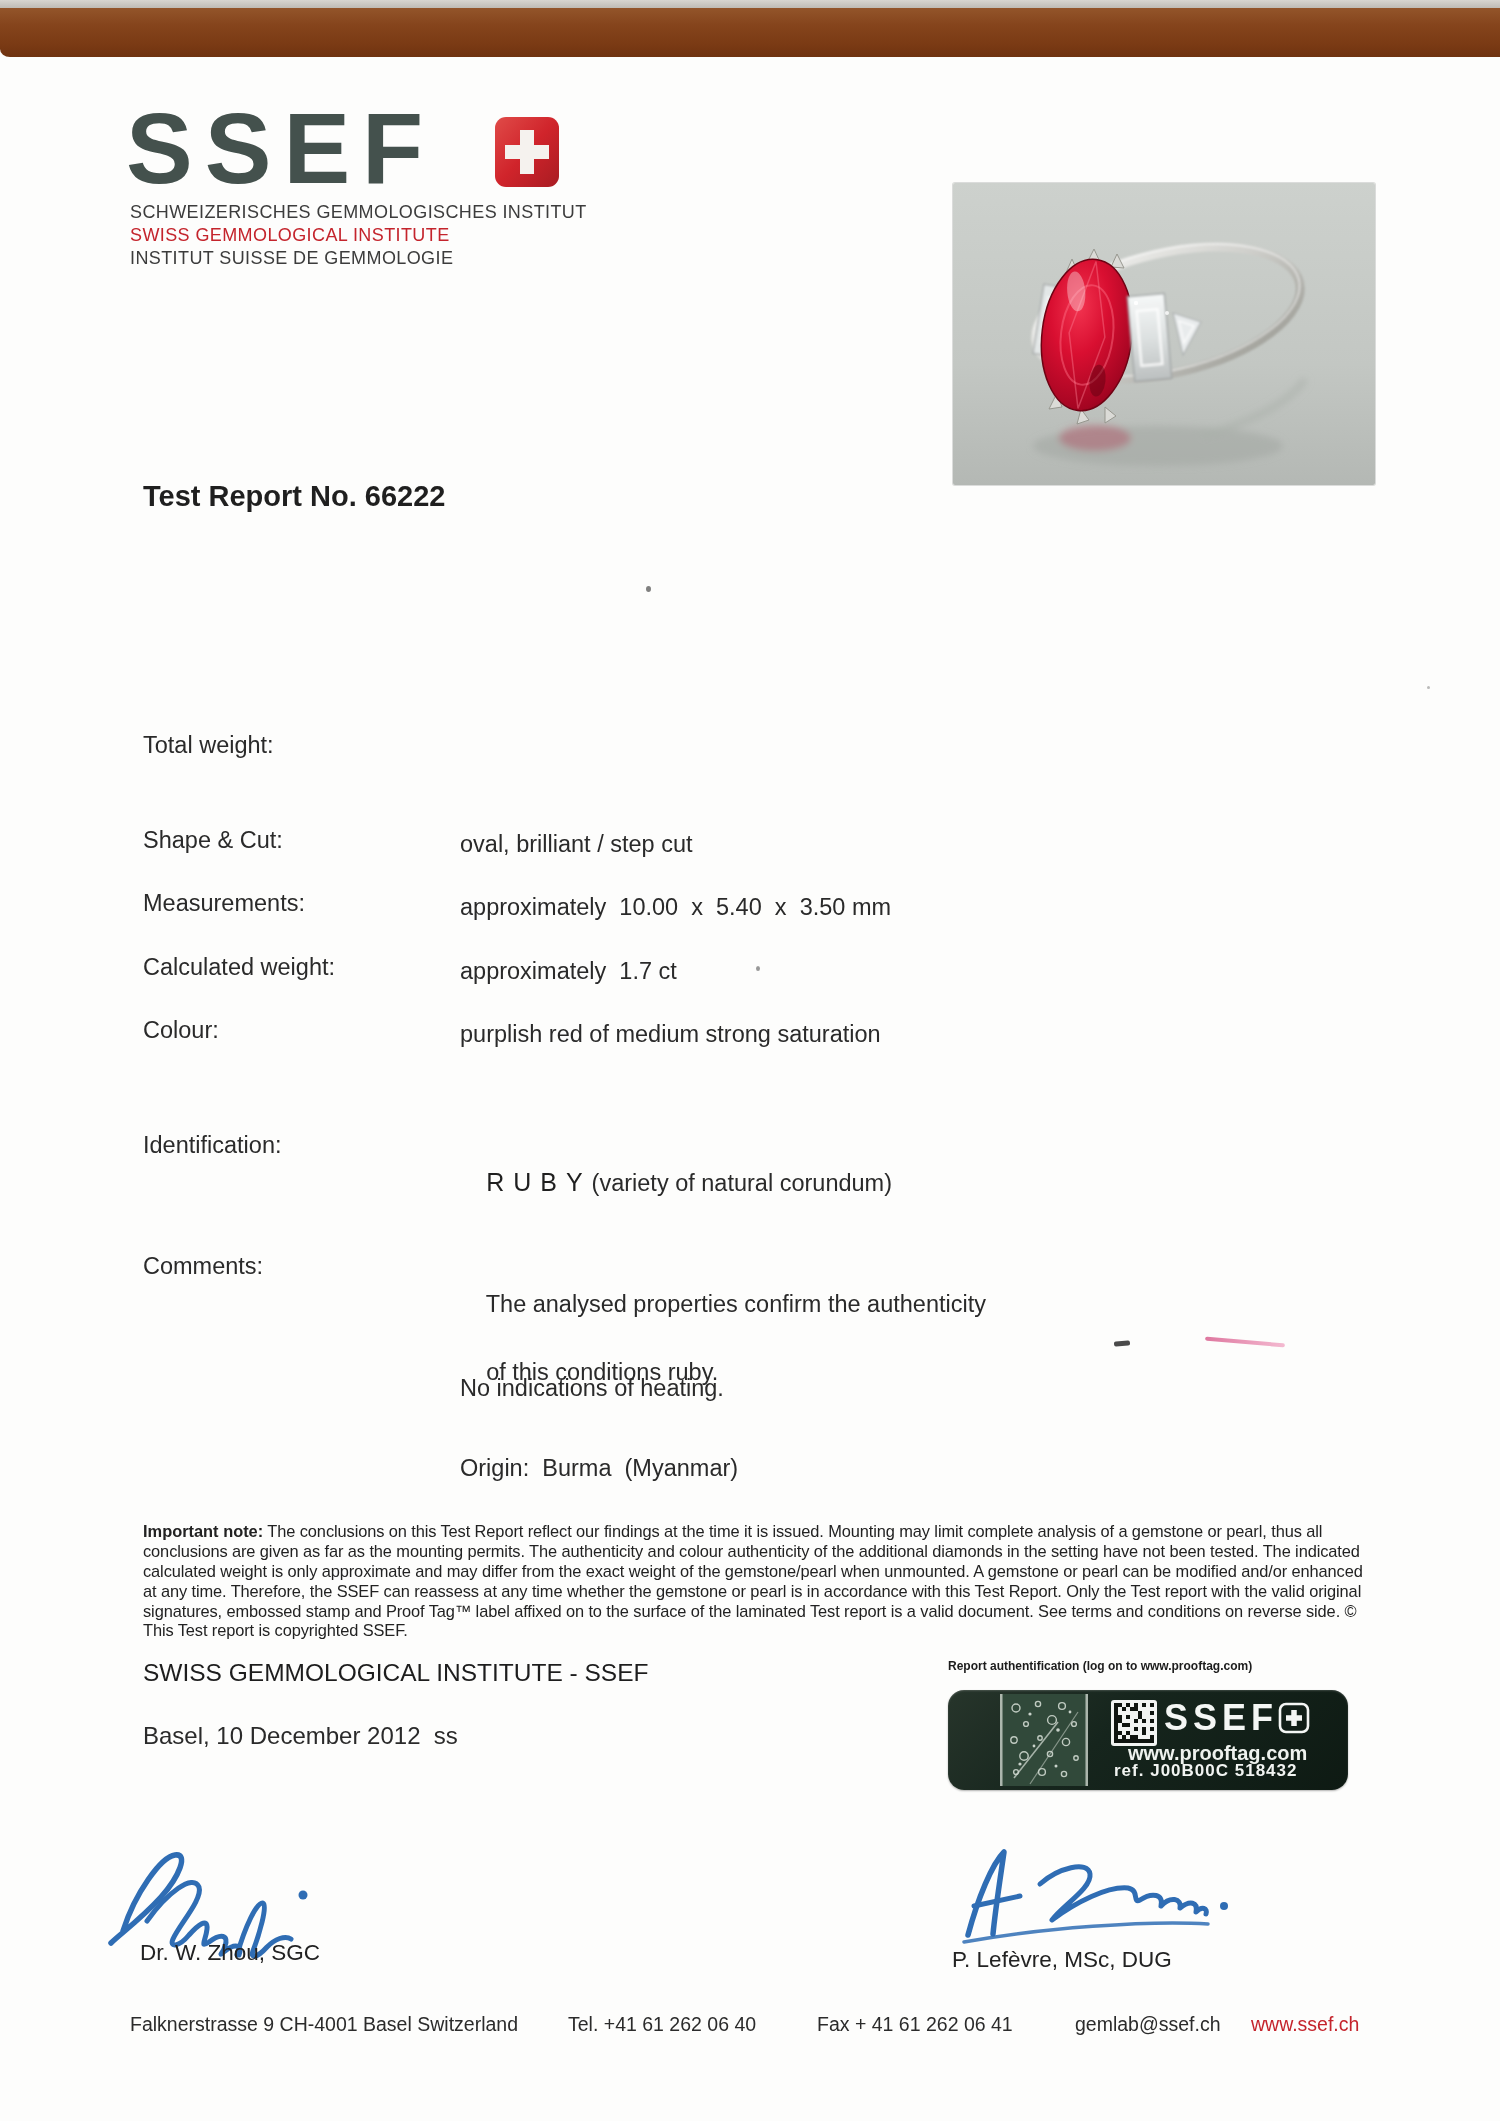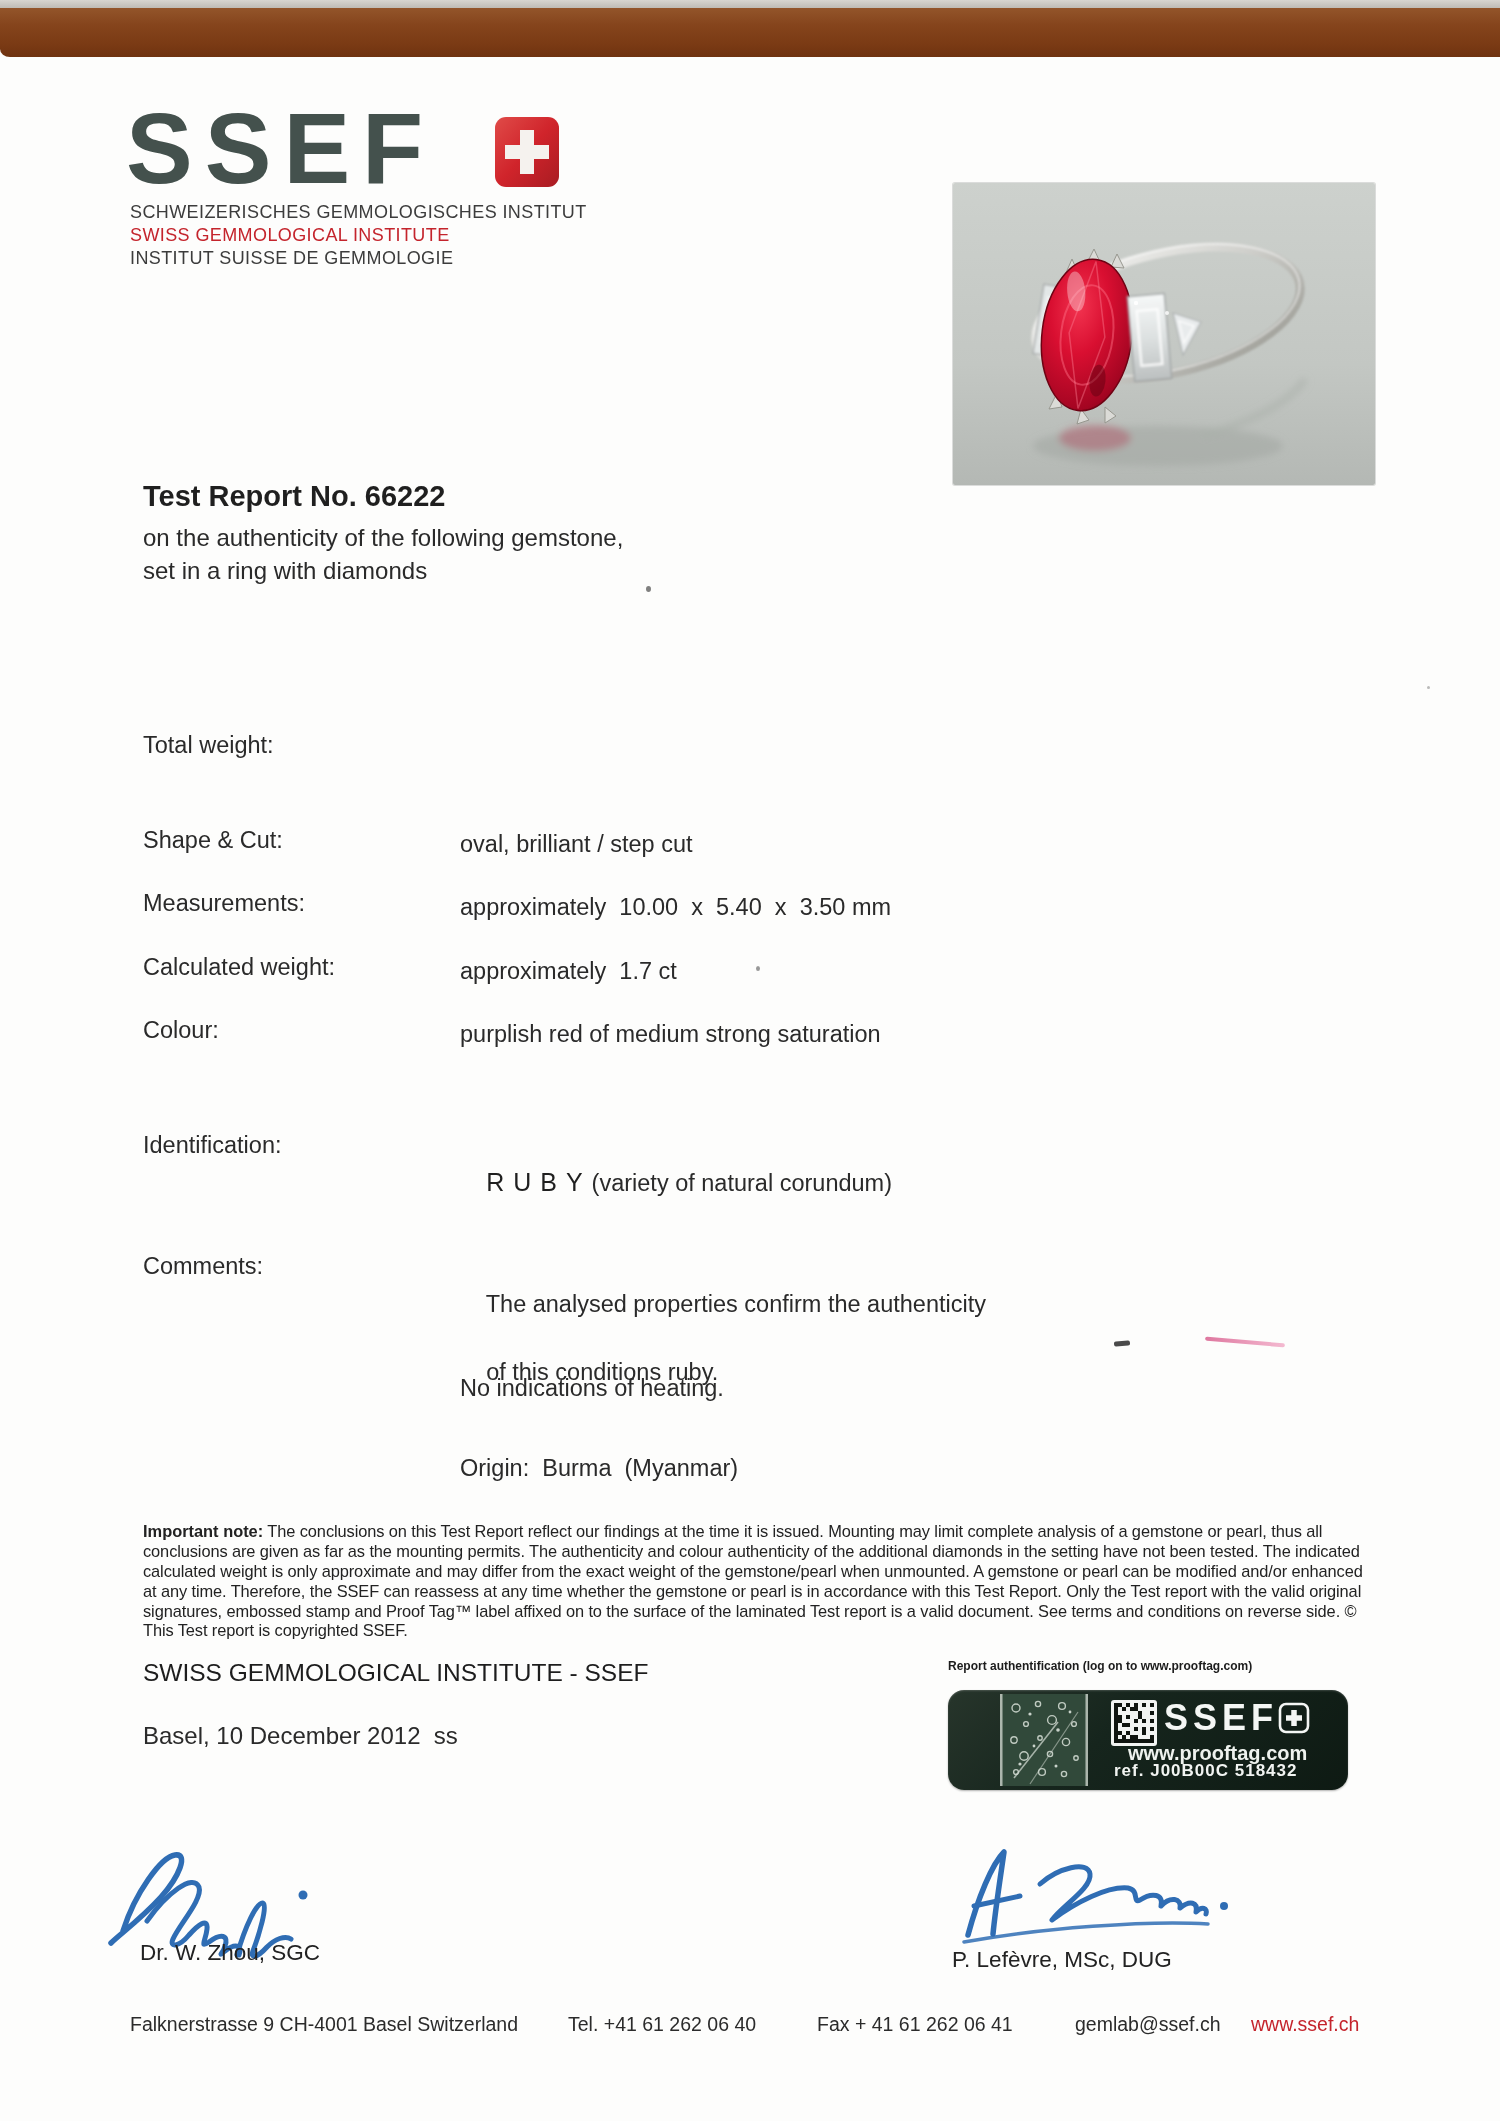--- a/index.html
+++ b/index.html
@@ -182,24 +182,20 @@
       <g filter="url(#soft2)">
         <polygon points="220,130 248,139 230,172" fill="#e8ebec" stroke="#aeb2b2" stroke-width="1.2"></polygon>
         <polygon points="226,138 241,143 231,160" fill="none" stroke="#ffffff" stroke-width="1.5" opacity="0.8"></polygon>
       </g>
       <circle cx="183" cy="120" r="2.2" fill="#ffffff" opacity="0.9"></circle>
       <circle cx="214" cy="130" r="2" fill="#ffffff" opacity="0.8"></circle>
     </svg>
   </div>
 
   <h1 class="report-title">Test Report No. 66222</h1>
-  <div class="report-subtitle">
-    <span>on the authenticity of the following gemstone,</span><br>
-    <span>set in a ring with diamonds</span>
-  </div>
 
   <div class="lbl" style="top:732px">Total weight:</div>
 
   <div class="lbl" style="top:827px">Shape &amp; Cut:</div>
   <div class="val" style="top:827px">oval, brilliant / step cut</div>
 
   <div class="lbl" style="top:890px">Measurements:</div>
   <div class="val" style="top:890px">approximately  10.00  x  5.40  x  3.50 mm</div>
 
   <div class="lbl" style="top:954px">Calculated weight:</div>

